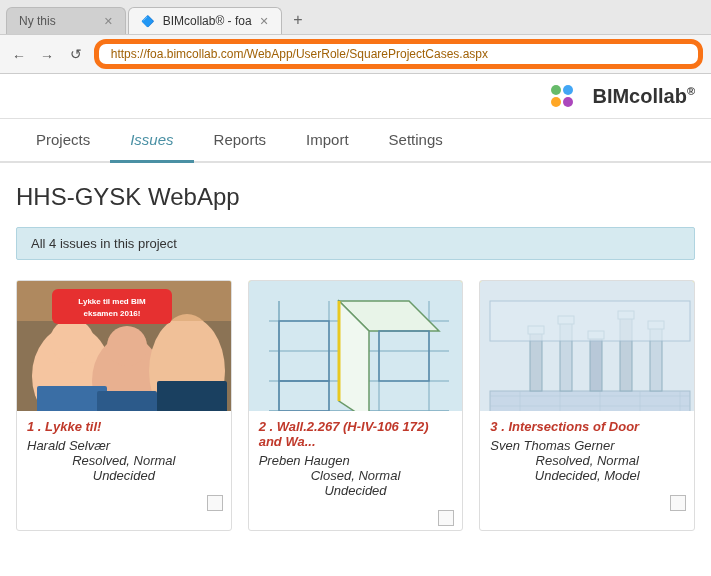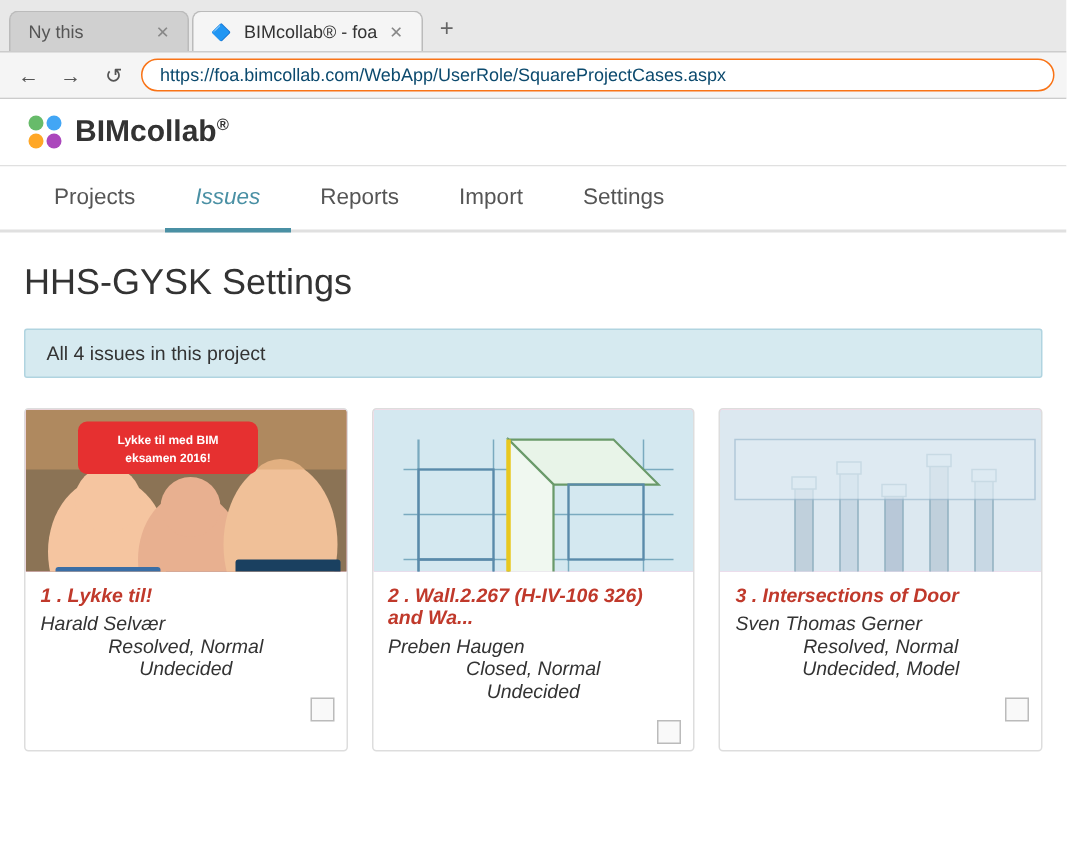--- a/index.html
+++ b/index.html
@@ -9,43 +9,43 @@
     .browser-chrome { background: #e8e8e8; border-bottom: 1px solid #ccc; }
     .tab-bar { display: flex; align-items: flex-end; padding: 6px 0 0 6px; gap: 2px; }
     .tab { display: flex; align-items: center; padding: 6px 12px; border-radius: 6px 6px 0 0; font-size: 12px; gap: 8px; background: #d0d0d0; color: #555; border: 1px solid #bbb; border-bottom: none; min-width: 120px; cursor: pointer; }
     .tab.active { background: #f5f5f5; color: #333; z-index: 1; }
     .tab-close { font-size: 11px; color: #888; cursor: pointer; margin-left: auto; }
     .tab-new { width: 28px; height: 28px; display: flex; align-items: center; justify-content: center; font-size: 16px; color: #666; cursor: pointer; background: transparent; border: none; }
     .address-bar { display: flex; align-items: center; padding: 4px 8px; background: #f5f5f5; gap: 6px; border-top: 1px solid #ccc; }
     .nav-btn { background: none; border: none; cursor: pointer; color: #555; font-size: 14px; padding: 2px 4px; }
     .nav-btn:disabled { color: #bbb; cursor: default; }
     .reload-btn { background: none; border: none; cursor: pointer; color: #555; font-size: 14px; padding: 2px 6px; }
-    .url-bar { flex: 1; border: 1px solid #f97316; border-radius: 12px; padding: 3px 12px; font-size: 12px; background: #fff; color: #0c4a6e; }
+    .url-bar { flex: 1; border: 5px solid #f97316; border-radius: 12px; padding: 3px 12px; font-size: 12px; background: #fff; color: #a16207; }
 
     
     .app-header { padding: 8px 16px; background: #fff; border-bottom: 1px solid #e0e0e0; }
-    .logo-area { display: flex; align-items: center; gap: 6px; }
+    .logo-area { display: flex; align-items: center; gap: 16px; justify-content: flex-end; }
     .logo-icon { width: 28px; height: 28px; }
     .logo-text { font-size: 20px; font-weight: bold; color: #333; }
     .logo-sup { font-size: 11px; color: #333; vertical-align: super; }
 
     
     .main-nav { display: flex; gap: 0; padding: 0 16px; background: #fff; border-bottom: 2px solid #e0e0e0; }
     .nav-item { padding: 12px 20px; font-size: 15px; color: #555; cursor: pointer; text-decoration: none; border-bottom: 3px solid transparent; margin-bottom: -2px; }
     .nav-item.active { color: #4a90a4; border-bottom: 3px solid #4a90a4; font-weight: 500; font-style: italic; }
 
     
     .main-content { padding: 20px 16px; }
     .project-title { font-size: 24px; font-weight: normal; color: #333; margin-bottom: 16px; }
     .issues-banner { background: #d6eaf0; border: 1px solid #b0d4e0; padding: 8px 14px; font-size: 13px; color: #333; margin-bottom: 20px; border-radius: 2px; }
 
     
     .cards-grid { display: flex; gap: 16px; }
     .card { width: 220px; border: 1px solid #ddd; border-radius: 3px; overflow: hidden; cursor: pointer; }
-    .card-image { width: 220px; height: 108px; overflow: hidden; position: relative; background: #f9a8d4; }
+    .card-image { width: 220px; height: 130px; overflow: hidden; position: relative; background: #fde047; }
     .card-body { padding: 8px 10px; font-style: italic; }
     .card-title { font-size: 13px; font-weight: bold; color: #c0392b; margin-bottom: 4px; }
     .card-author { font-size: 13px; color: #333; }
     .card-status { font-size: 13px; color: #333; text-align: center; }
     .card-footer { display: flex; justify-content: flex-end; padding: 4px 8px; }
     .card-checkbox { width: 16px; height: 16px; border: 1px solid #bbb; background: #f9f9f9; }
   </style>
 </head>
 <body>
 
@@ -86,21 +86,21 @@
 
 <nav class="main-nav">
   <a class="nav-item">Projects</a>
   <a class="nav-item active">Issues</a>
   <a class="nav-item">Reports</a>
   <a class="nav-item">Import</a>
   <a class="nav-item">Settings</a>
 </nav>
 
 <div class="main-content">
-  <h1 class="project-title">HHS-GYSK Settings</h1>
+  <h1 class="project-title">HHS-GYSK WebApp</h1>
   <div class="issues-banner">All 4 issues in this project</div>
 
   <div class="cards-grid">
 
     <div class="card">
       <div class="card-image">
         
         <svg width="220" height="150" viewBox="0 0 220 150" xmlns="http://www.w3.org/2000/svg">
 
           <rect width="220" height="150" fill="#8B7355"></rect>
@@ -152,21 +152,21 @@
           <polygon points="90,20 90,120 120,140 120,50" fill="#f0f8f0" stroke="#6a9a6a" stroke-width="1.5"></polygon>
 
           <line x1="90" y1="20" x2="90" y2="120" stroke="#e8c820" stroke-width="3"></line>
 
           <rect x="30" y="40" width="50" height="60" fill="none" stroke="#5a8aaa" stroke-width="1.5"></rect>
           <rect x="30" y="100" width="50" height="30" fill="none" stroke="#5a8aaa" stroke-width="1.5"></rect>
           <rect x="130" y="50" width="50" height="50" fill="none" stroke="#5a8aaa" stroke-width="1.5"></rect>
         </svg>
       </div>
       <div class="card-body">
-        <div class="card-title">2 . Wall.2.267 (H-IV-106 326) and Wa...</div>
+        <div class="card-title">2 . Wall.2.267 (H-IV-106 172) and Wa...</div>
         <div class="card-author">Preben Haugen</div>
         <div class="card-status">Closed, Normal</div>
         <div class="card-status">Undecided</div>
       </div>
       <div class="card-footer">
         <div class="card-checkbox"></div>
       </div>
     </div>
 
     <div class="card">

